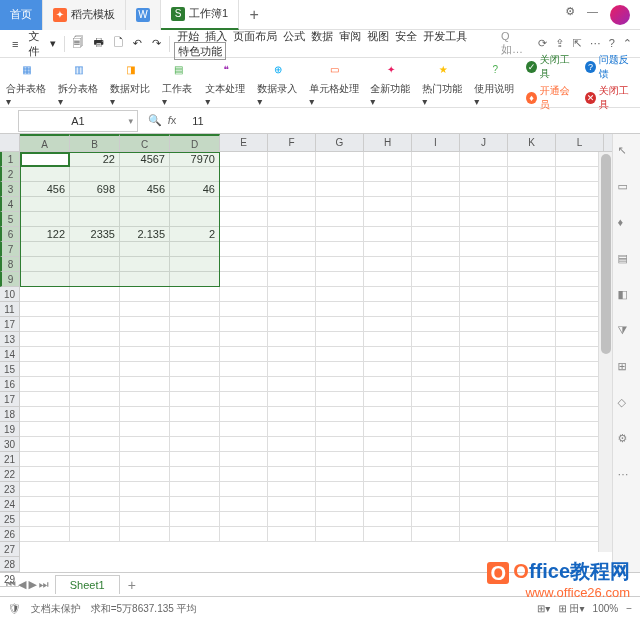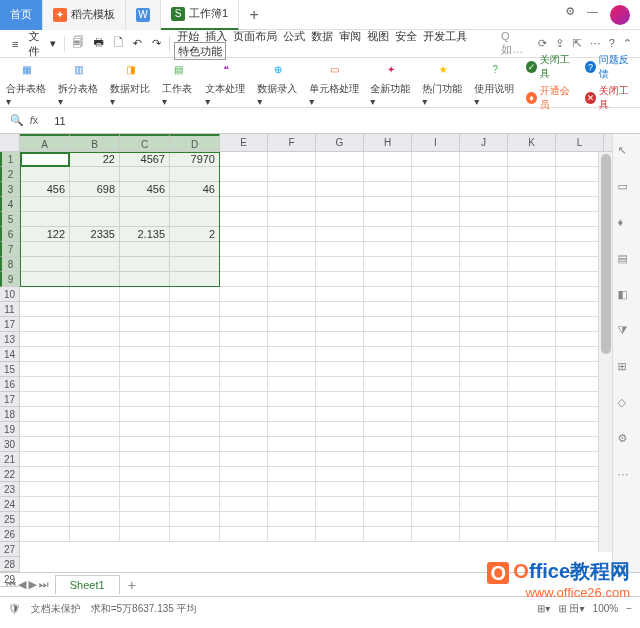--- a/index.html
+++ b/index.html
@@ -197,20 +197,21 @@
         </span>
       <span class="rib-link link-red">
           <span class="badge r">✕</span>
           <span>关闭工具</span>
         </span>
     </div>
   </div>
 </div>
 
 <div class="fxbar">
+  <div class="namebox">A1</div>
   <div class="fx-icons">
     <span>🔍</span>
     <span><i>f</i>x</span>
   </div>
   <div class="fx-input">11</div>
 </div>
 
 <div class="gridwrap">
   <div class="rowheads" id="rowheads">
     <div class="rowhead" style="height:18px;"></div>

